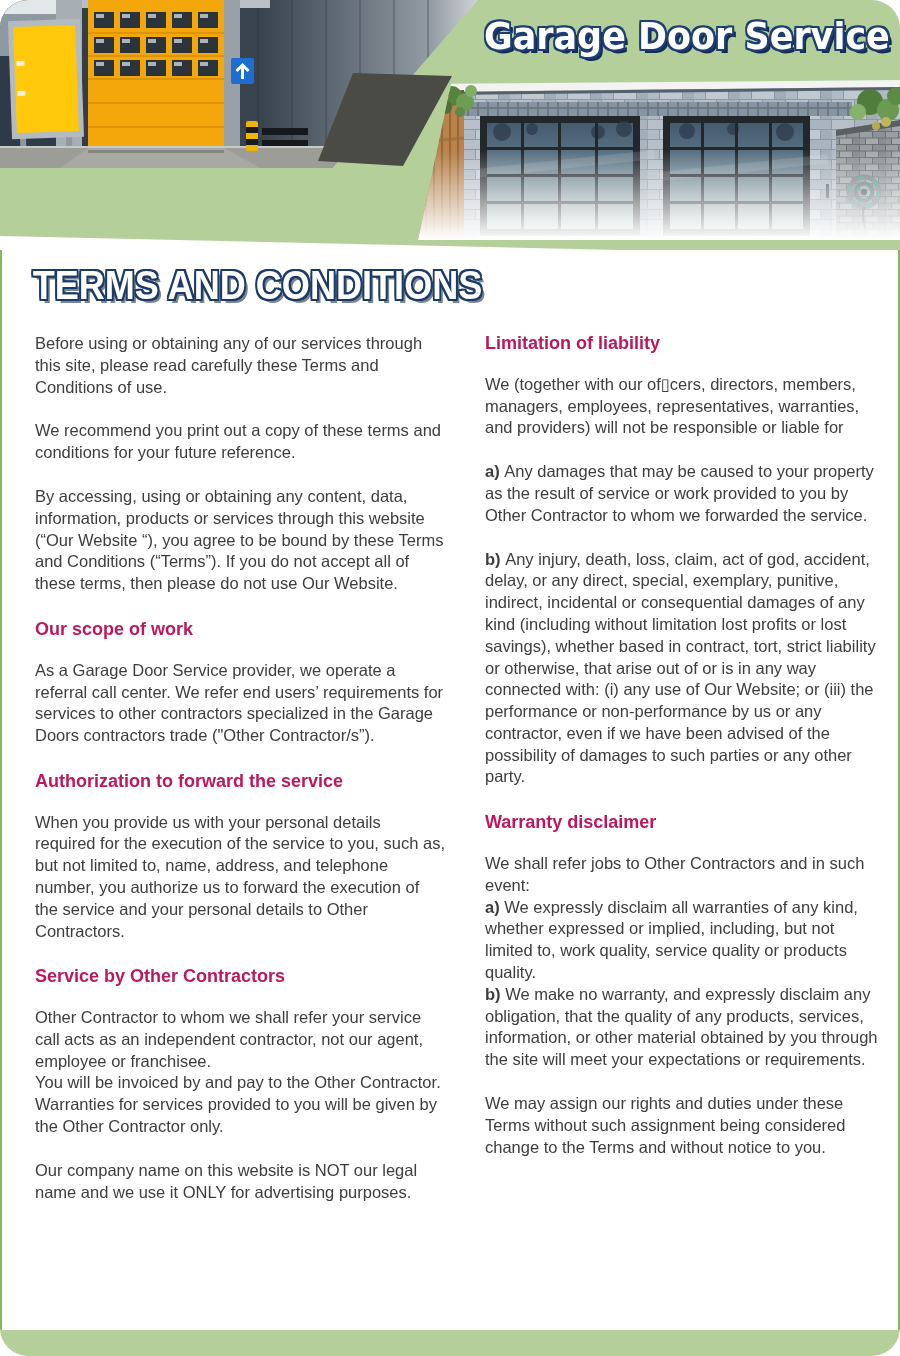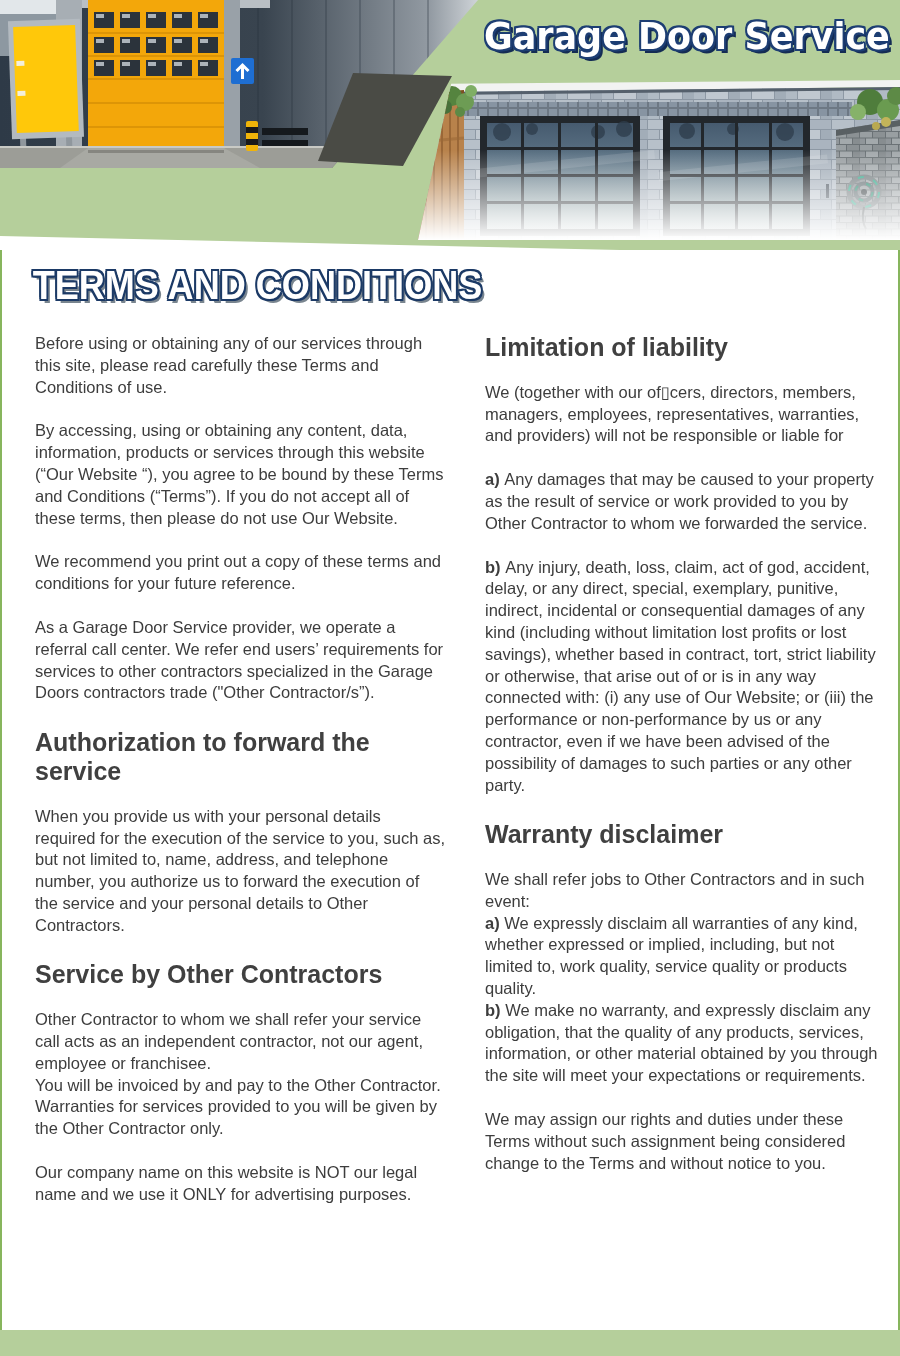--- a/index.html
+++ b/index.html
@@ -1,17 +1,17 @@
 <!DOCTYPE html>
 <html><head>
 <meta charset="utf-8">
 <style>
   html,body{margin:0;padding:0;background:#fff;}
   .page{position:relative;width:900px;height:1356px;margin:0 auto;overflow:hidden;
-        font-family:"Liberation Sans",sans-serif;background:#fff;}
+        font-family:"Liberation Sans",sans-serif;background:#fff;border-radius:28px;}
   
   .hero{position:relative;width:900px;height:250px;background:#b5cf9b;overflow:hidden;}
   .industrial-photo{position:absolute;left:0;top:0;width:478px;height:168px;
         clip-path:polygon(0 0,478px 0,332px 168px,0 168px);}
   .dark-quad{position:absolute;left:318px;top:73px;width:140px;height:95px;background:#4a4b45;
         clip-path:polygon(35px 0,134px 3px,85px 93px,0 88px);}
   .res-photo{position:absolute;left:418px;top:80px;width:482px;height:160px;
         clip-path:polygon(34px 0,482px 0,482px 160px,0 160px);}
   .white-wedge{position:absolute;left:0;top:236px;width:620px;height:14px;background:#fff;
         clip-path:polygon(0 0,100% 100%,0 100%);}
@@ -28,21 +28,21 @@
   .page-title{display:inline-block;margin:2px 0 0 0;font-weight:bold;font-size:41px;line-height:1.05;
         color:#fff;transform:scaleX(.88);letter-spacing:0;
         text-shadow:-2px -2px 0 #1c3a66,2px -2px 0 #1c3a66,-2px 2px 0 #1c3a66,2px 2px 0 #1c3a66,
                     0 -2px 0 #1c3a66,0 2px 0 #1c3a66,-2px 0 0 #1c3a66,2px 0 0 #1c3a66,
                     4px 4px 0 #79858f;}
   .columns{display:flex;gap:40px;padding:26px 18px 0 33px;}
   .col{font-size:16.5px;line-height:21.8px;color:#3d3d3d;}
   .col-left{width:412px;}
   .col-right{width:397px;}
   .col p{margin:0 0 22px 0;white-space:pre-line;}
-  .col h2{margin:24px 0 20px 0;font-size:25px;line-height:1.15;color:#404040;
+  .col h2{margin:24px 0 20px 0;font-size:18px;line-height:1.15;color:#be185d;
         font-weight:bold;}
   .col > :first-child{margin-top:0;}
   
   .footer-band{position:absolute;left:0;bottom:0;width:900px;height:26px;background:#b5cf9b;}
 </style>
 </head>
 <body>
 
 <div class="page">
 
@@ -290,22 +290,23 @@
     <div class="logo">Garage Door Service</div>
   </header>
 
   <main class="content">
     <div class="title-wrap">
       <h1 class="page-title">TERMS AND CONDITIONS</h1>
     </div>
     <div class="columns">
       <div class="col col-left" id="col-left">
           <p><span>Before using or obtaining any of our services through this site, please read carefully these Terms and Conditions of use.</span></p>
+          <p><span>We recommend you print out a copy of these terms and conditions for your future reference.</span></p>
           <p><span>By accessing, using or obtaining any content, data, information, products or services through this website (“Our Website “), you agree to be bound by these Terms and Conditions (“Terms”). If you do not accept all of these terms, then please do not use Our Website.</span></p>
-          <p><span>We recommend you print out a copy of these terms and conditions for your future reference.</span></p>
+          <h2>Our scope of work</h2>
           <p><span>As a Garage Door Service provider, we operate a referral call center. We refer end users’ requirements for services to other contractors specialized in the Garage Doors contractors trade ("Other Contractor/s”).</span></p>
           <h2>Authorization to forward the service</h2>
           <p><span>When you provide us with your personal details required for the execution of the service to you, such as, but not limited to, name, address, and telephone number, you authorize us to forward the execution of the service and your personal details to Other Contractors.</span></p>
           <h2>Service by Other Contractors</h2>
           <p><span>Other Contractor to whom we shall refer your service call acts as an independent contractor, not our agent, employee or franchisee.
 You will be invoiced by and pay to the Other Contractor.
 Warranties for services provided to you will be given by the Other Contractor only.</span></p>
           <p><span>Our company name on this website is NOT our legal name and we use it ONLY for advertising purposes.</span></p>
         </div>
       <div class="col col-right" id="col-right">

